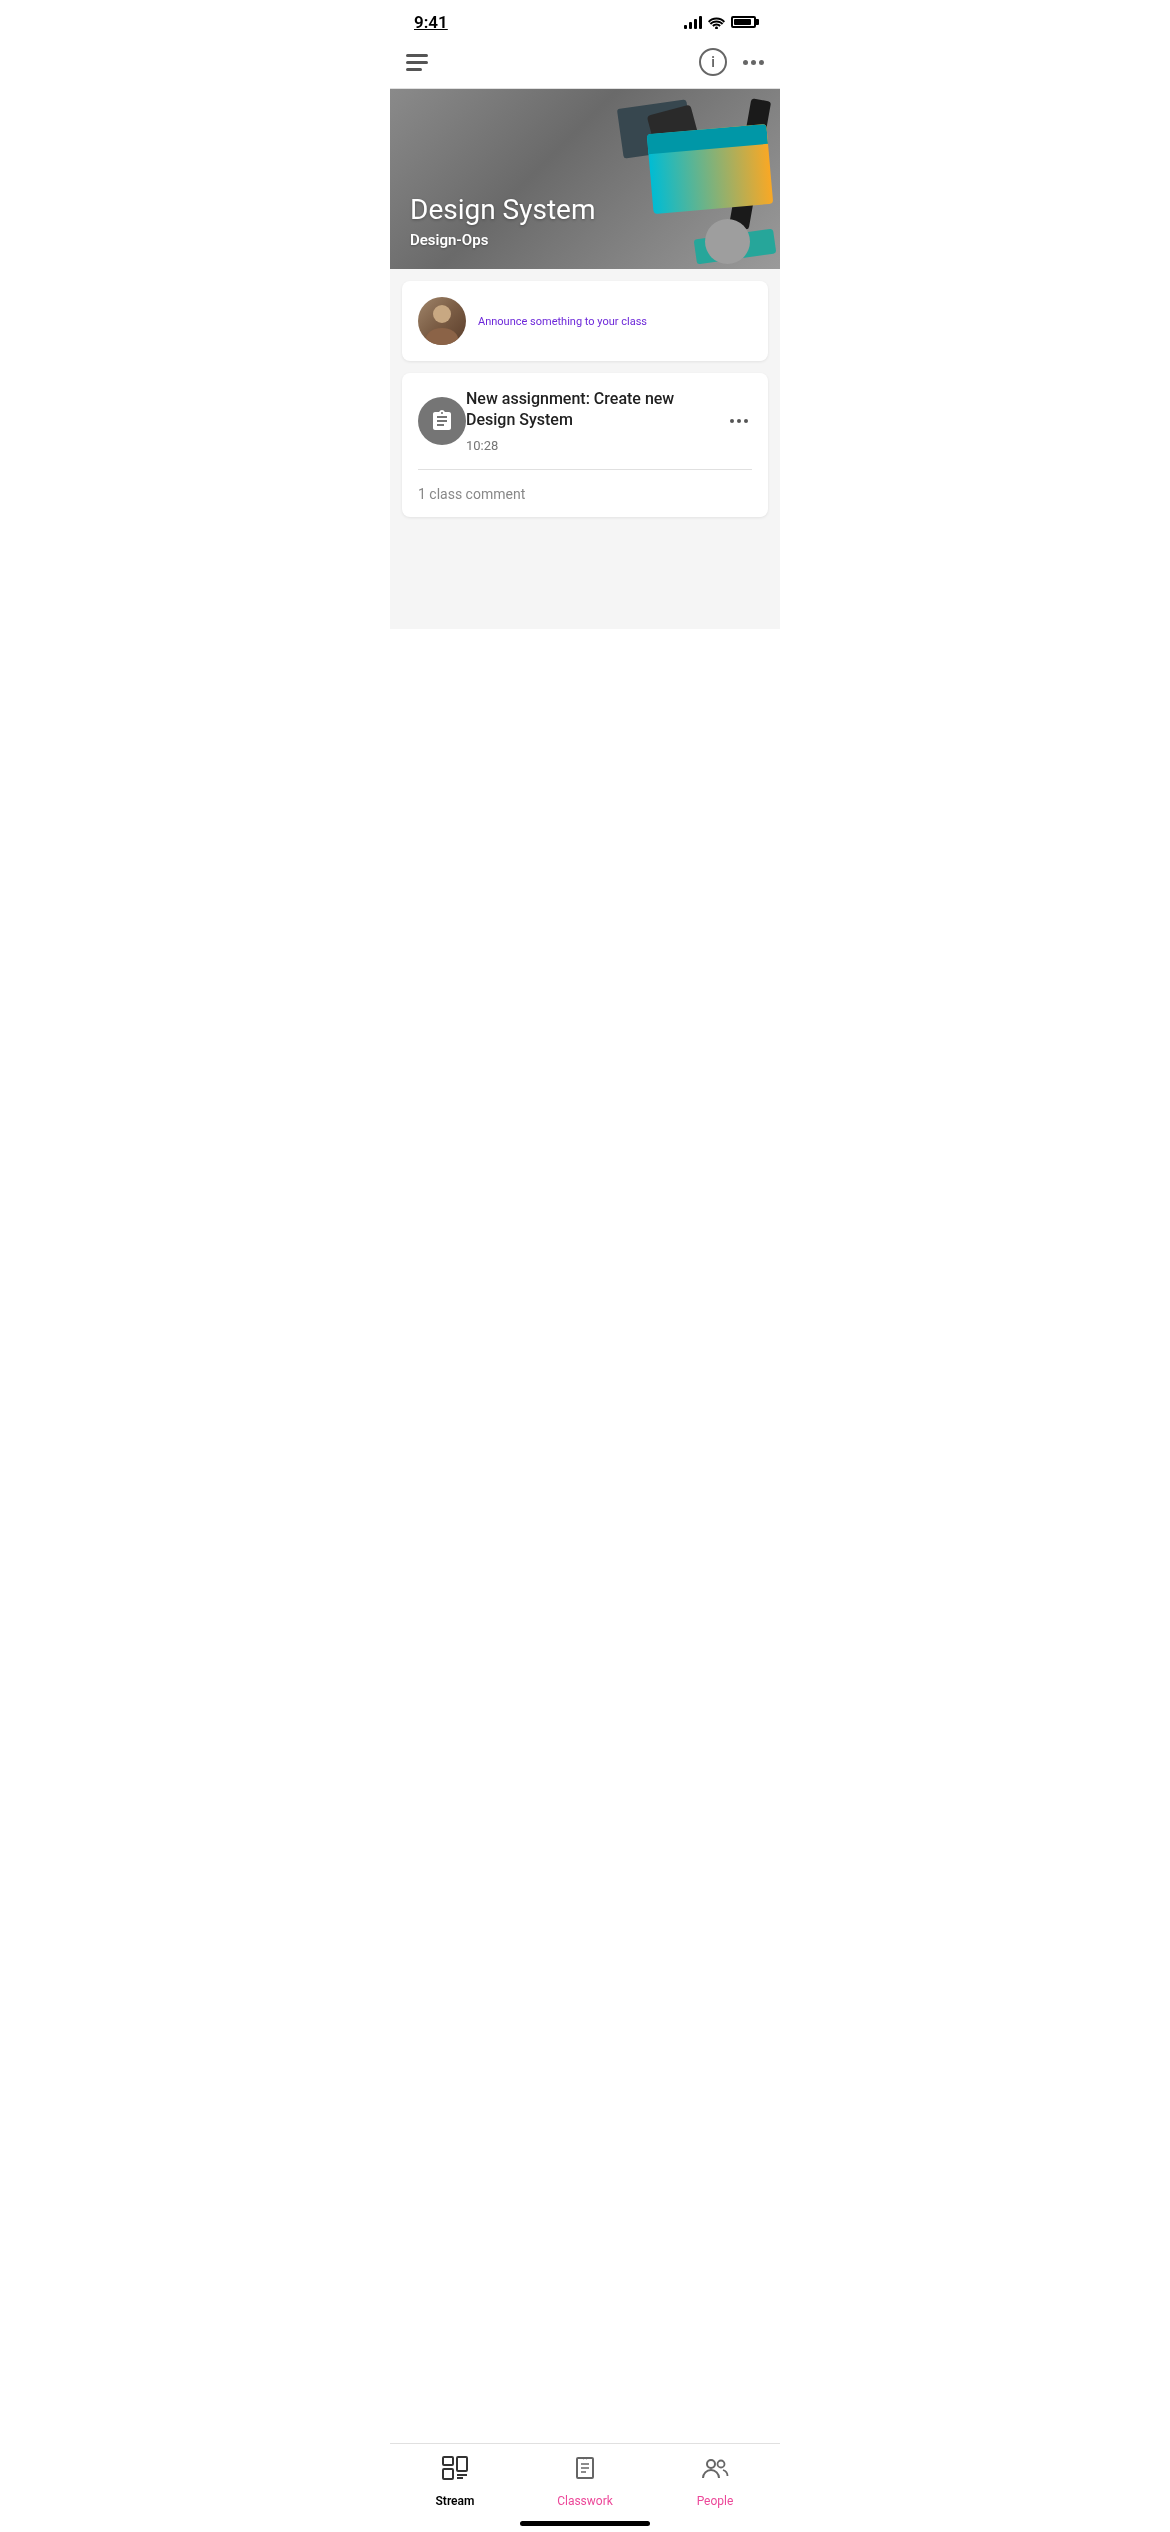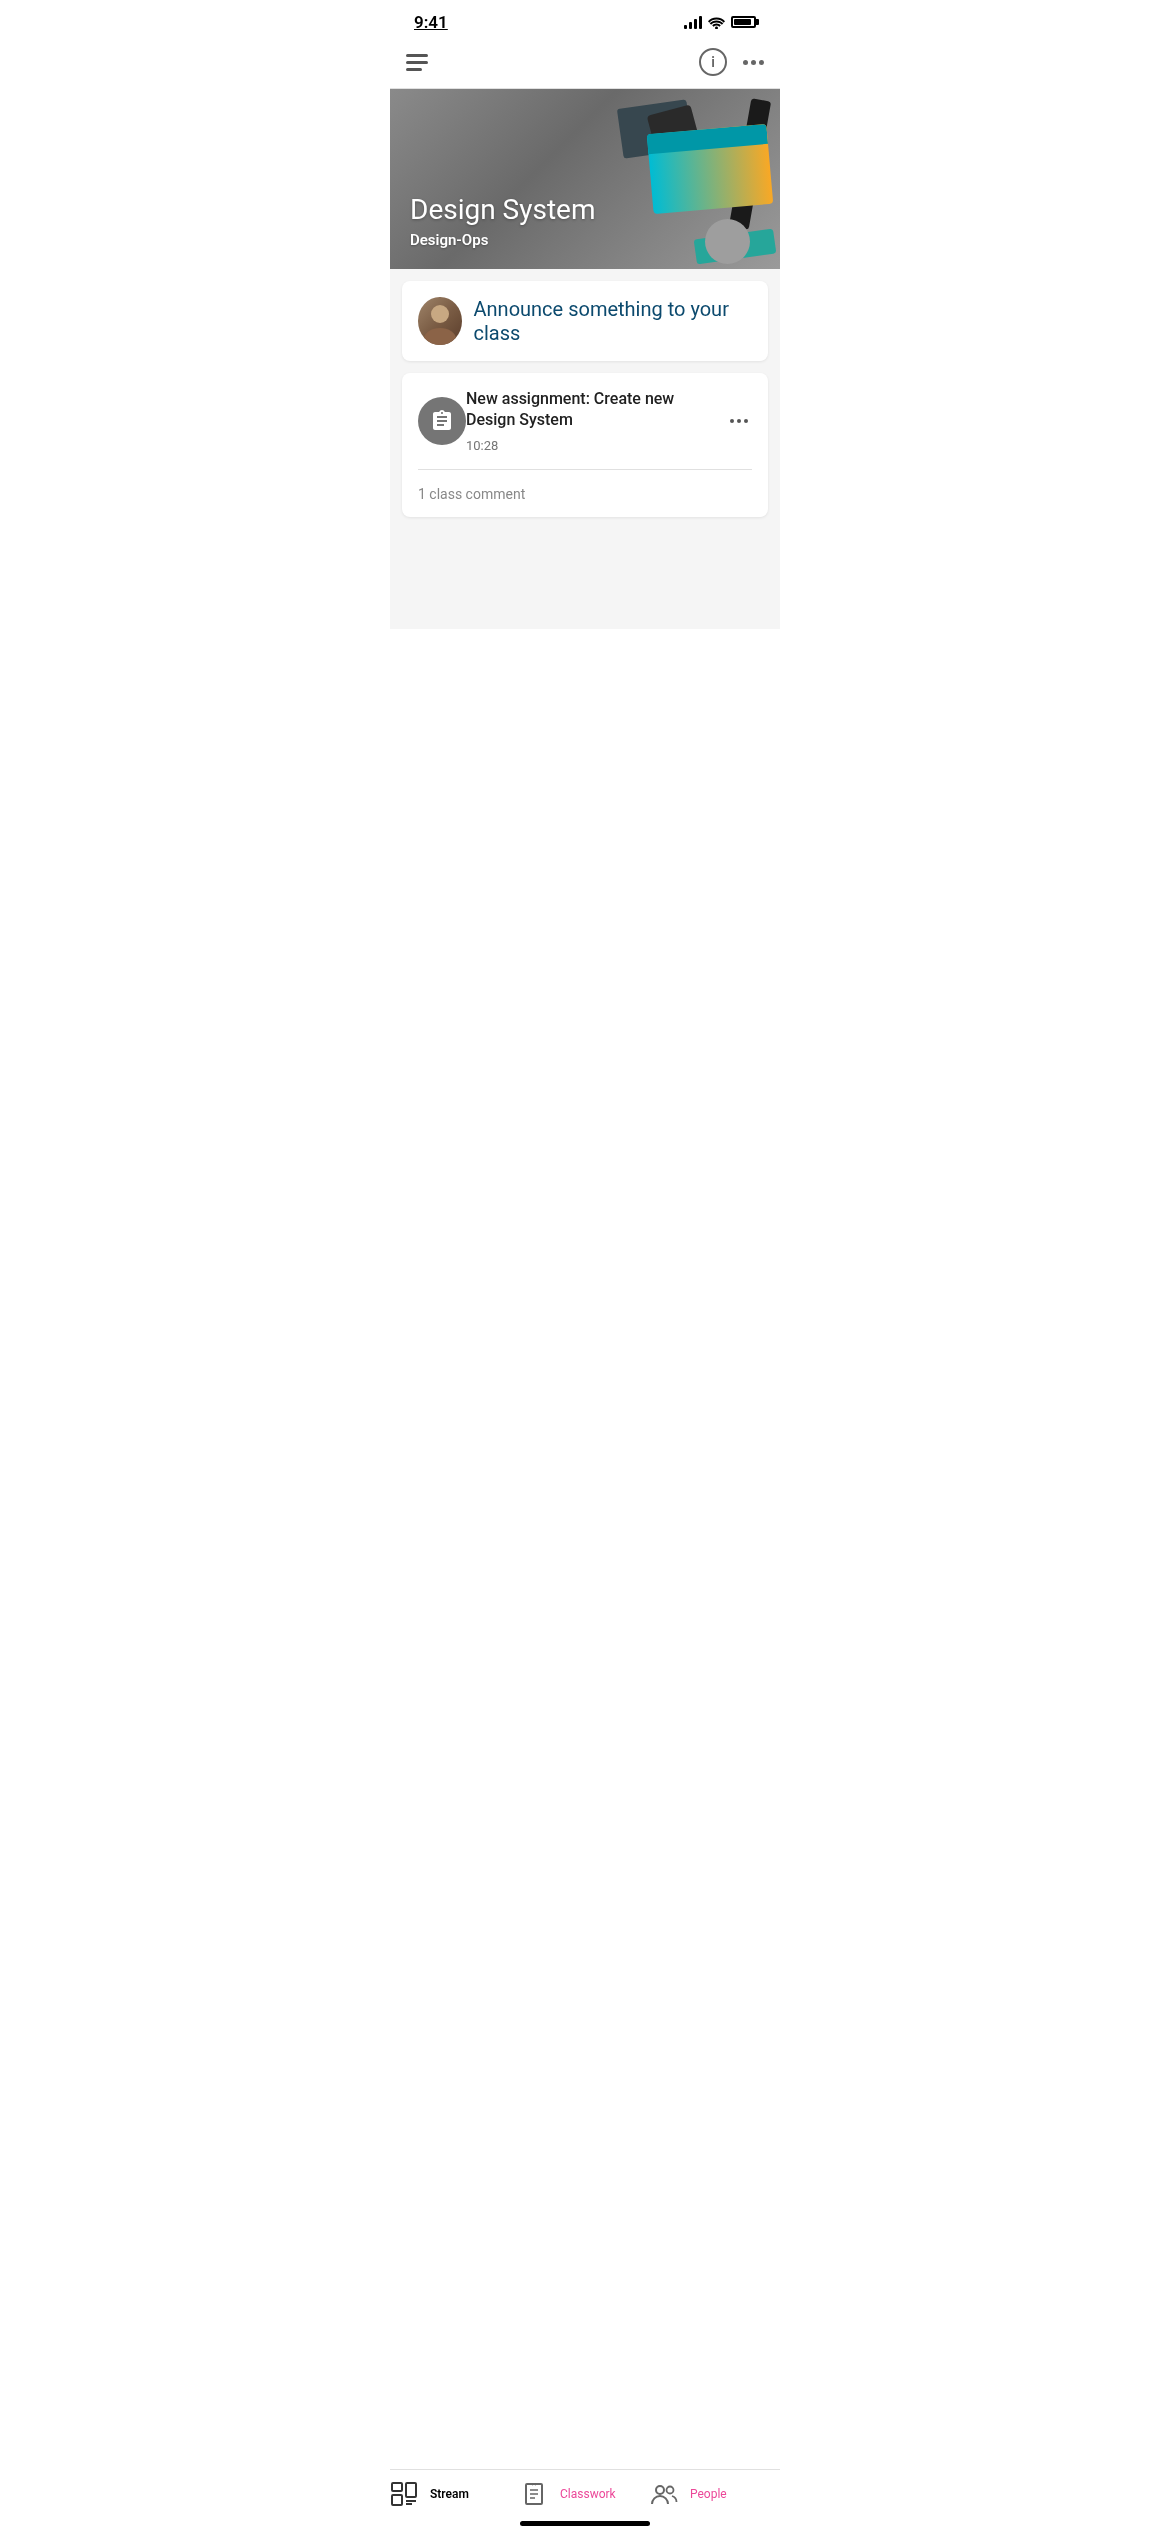--- a/index.html
+++ b/index.html
@@ -320,22 +320,22 @@
       bottom: -5px;
       left: 50%;
       transform: translateX(-50%);
       width: 32px;
       height: 22px;
       border-radius: 50% 50% 0 0;
       background: #8b6347;
     }
 
     .announce-text {
-      color: #0c4a6e;
-      font-size: 20px;
+      color: #6d28d9;
+      font-size: 11px;
     }
 
     
     .assignment-card {
       background: #fff;
       border-radius: 8px;
       overflow: hidden;
       box-shadow: 0 1px 3px rgba(0,0,0,0.08);
     }
 
@@ -418,21 +418,21 @@
       width: 390px;
       background: #fff;
       border-top: 1px solid #e0e0e0;
       display: flex;
       justify-content: space-around;
       padding: 10px 0 24px;
     }
 
     .nav-item {
       display: flex;
-      flex-direction: row;
+      flex-direction: column;
       align-items: center;
       gap: 12px;
       cursor: pointer;
       flex: 1;
     }
 
     .nav-item-label {
       font-size: 12px;
       color: #ec4899;
     }

